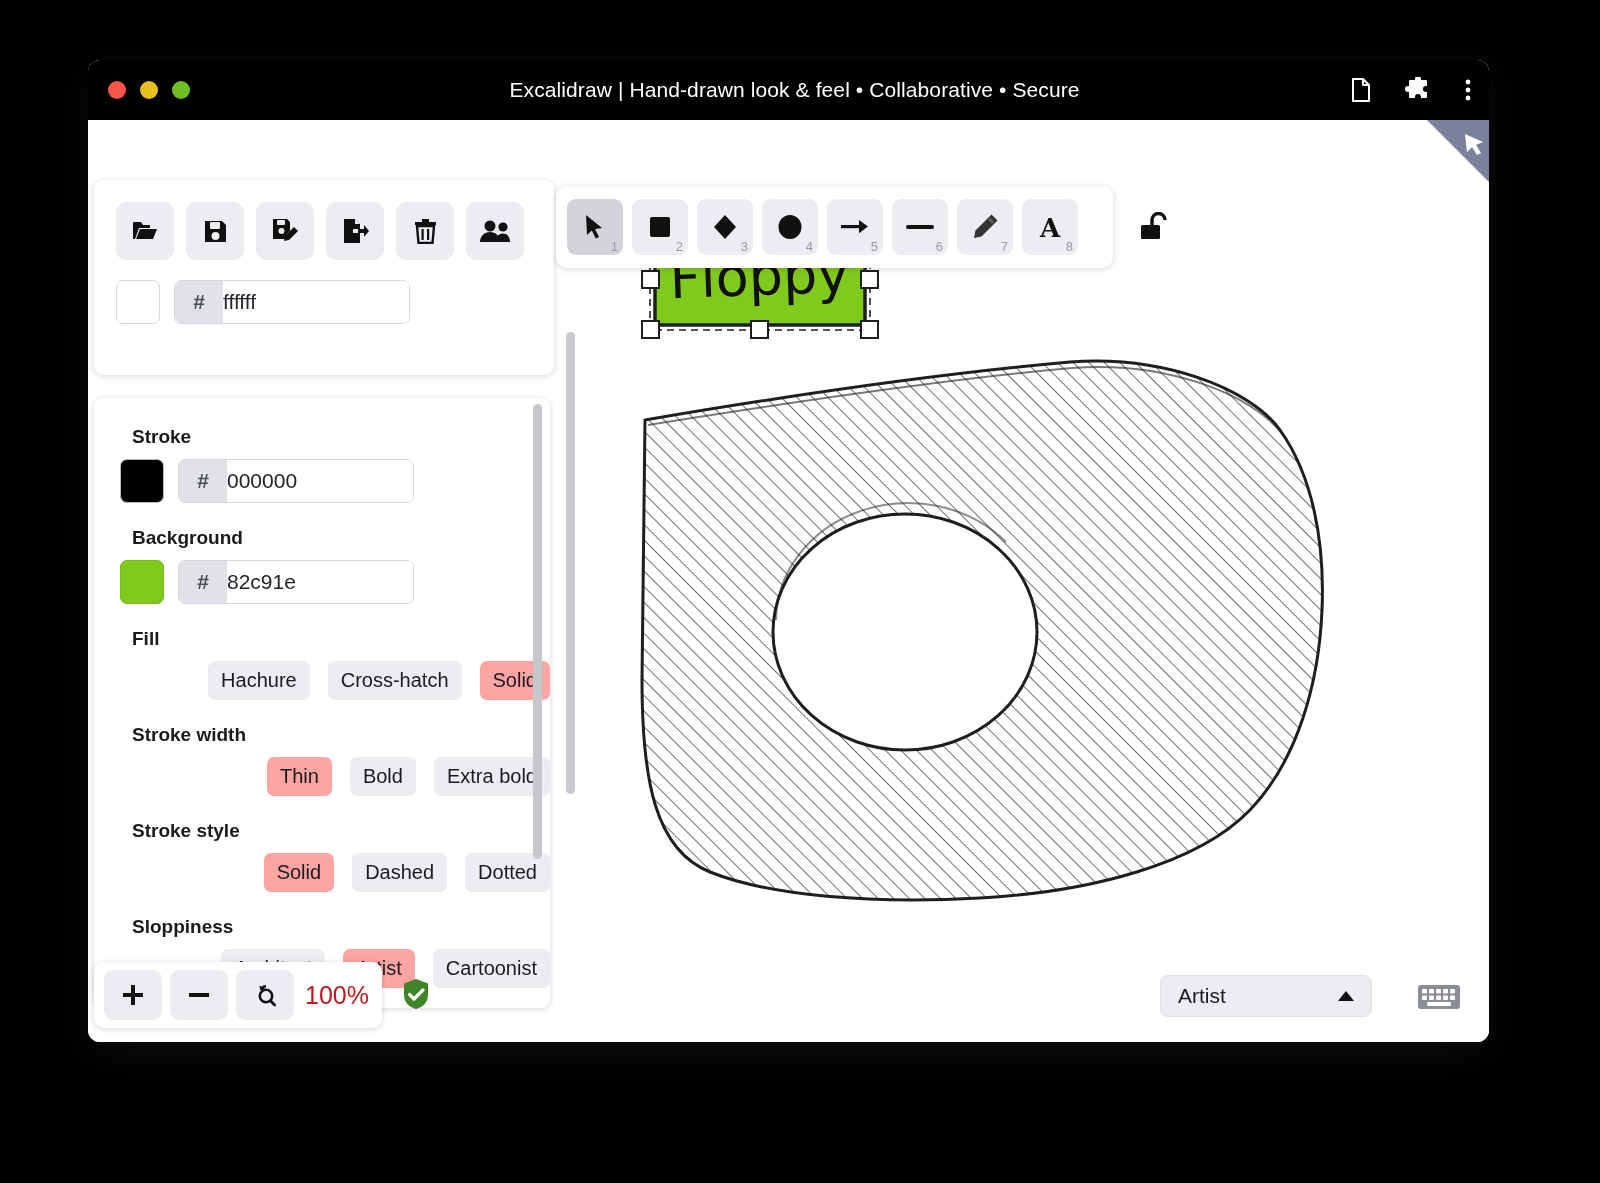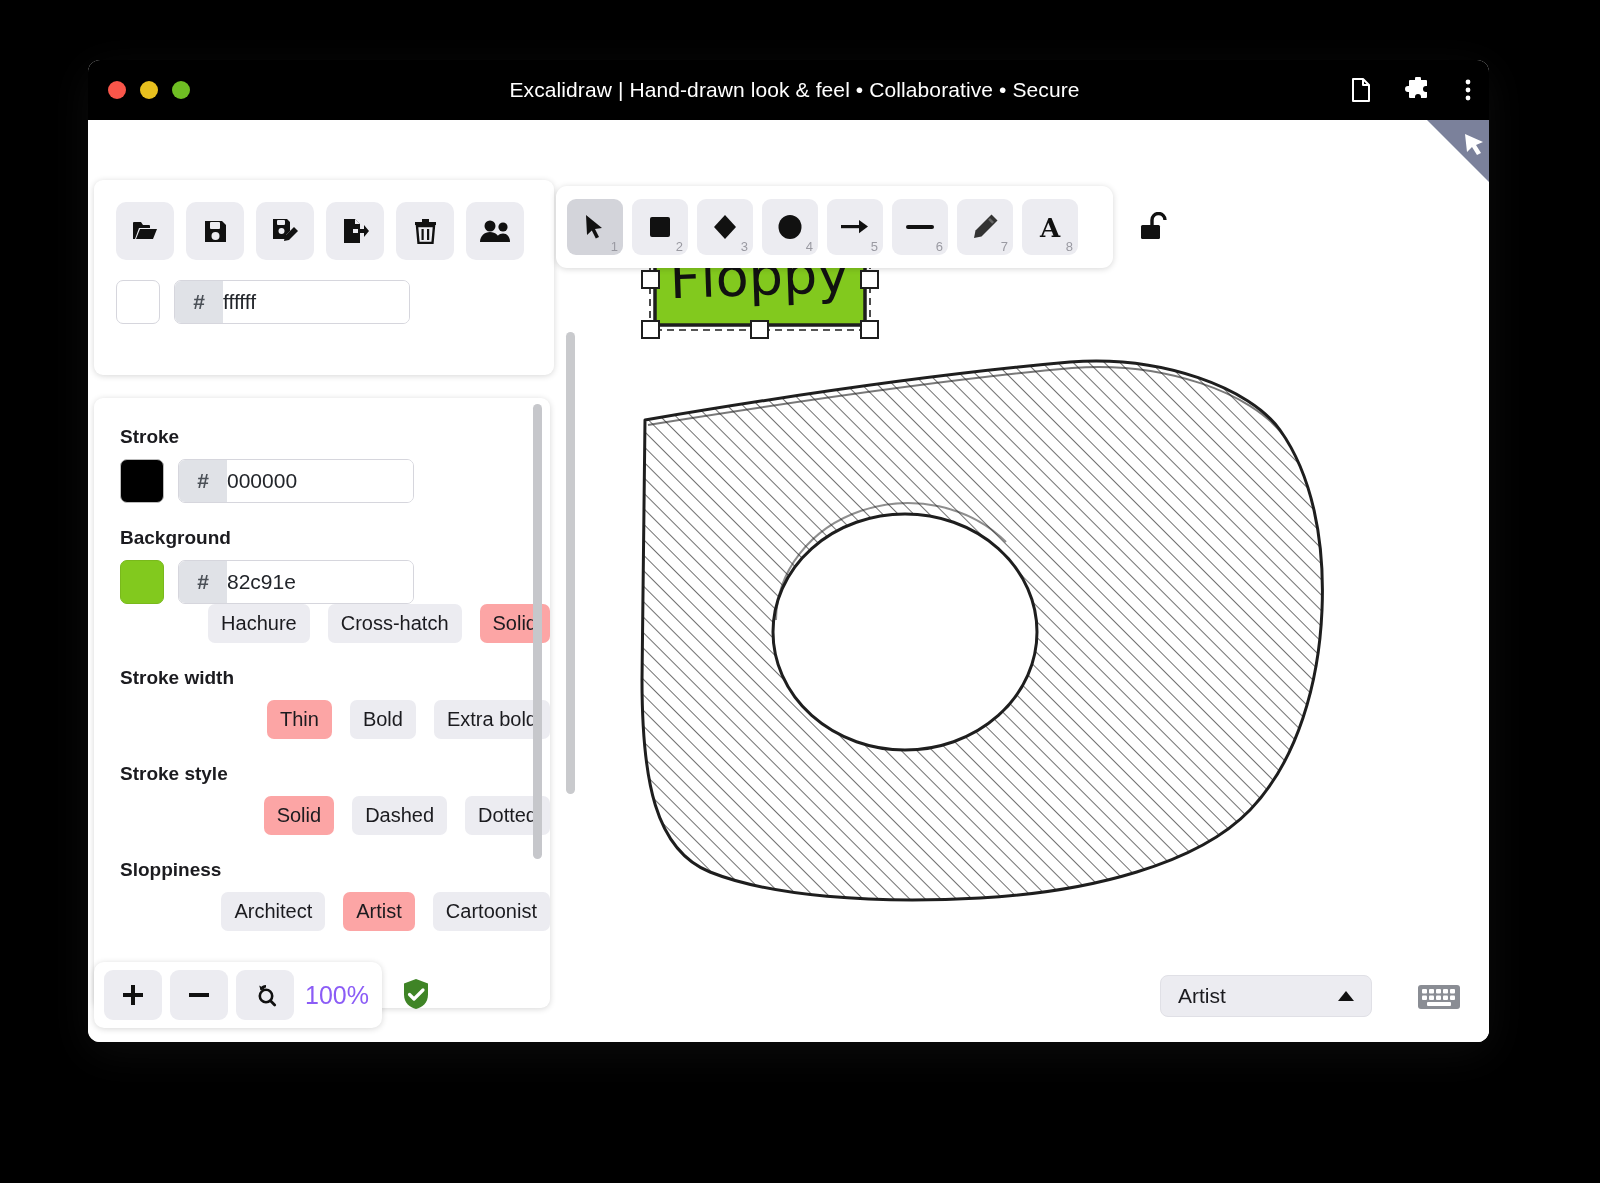--- a/index.html
+++ b/index.html
@@ -71,21 +71,21 @@
   .hexval{
     flex:1;display:flex;align-items:center;
     font-size:21px;color:#22252a;background:#fff;
   }
 
   
   .panel-props{
     left:6px;top:278px;width:456px;height:610px;overflow:hidden;
   }
   .props-inner{padding:28px 0 0 26px;}
-  .ptitle{font-size:19px;font-weight:bold;color:#1b1b1f;margin:0 0 11px 0;}
+  .ptitle{font-size:19px;font-weight:bold;color:#1b1b1f;margin:0 0 11px 12px;}
   .ptitle.sp{margin-top:24px;}
   .chips{display:flex;gap:18px;justify-content:flex-end;}
   .chip{
     background:#ececf1;border-radius:7px;padding:8px 13px;font-size:20px;color:#1b1b1f;
     border:none;cursor:pointer;line-height:1.15;
   }
   .chip.active{background:#fca5a5;}
   .pscroll{
     position:absolute;right:8px;top:6px;width:9px;height:455px;border-radius:5px;background:#c6c7cb;
   }
@@ -118,21 +118,21 @@
   
   .zoomgroup{
     position:absolute;left:6px;bottom:14px;width:288px;height:66px;
     background:#fff;border-radius:10px;box-shadow:0 1px 6px rgba(0,0,0,0.16);
     display:flex;align-items:center;gap:8px;padding:0 10px;box-sizing:border-box;
   }
   .zbtn{
     width:58px;height:50px;border-radius:9px;background:#ececf1;border:none;cursor:pointer;
     display:flex;align-items:center;justify-content:center;
   }
-  .zval{flex:1;text-align:center;font-size:25px;color:#8b5cf6;}
+  .zval{flex:1;text-align:center;font-size:25px;color:#b91c1c;}
   .shield{position:absolute;left:314px;bottom:28px;}
   .langsel{
     position:absolute;right:117px;bottom:25px;width:212px;height:42px;
     background:#ececf1;border-radius:8px;border:1px solid #e0e0e6;box-sizing:border-box;
     display:flex;align-items:center;justify-content:space-between;padding:0 17px;cursor:pointer;
   }
   .langsel span{font-size:21px;color:#1b1b1f;}
   .kbd{position:absolute;right:28px;bottom:26px;cursor:pointer;}
 </style>
 </head>
@@ -305,20 +305,21 @@
 
         <div class="ptitle sp">Background</div>
         <div class="color-row" style="padding:0;">
           <div class="swatch" style="background:#82c91e;border-color:#79b91c"></div>
           <div class="hexbox">
             <div class="hash">#</div>
             <div class="hexval">82c91e</div>
           </div>
         </div>
 
+        <div class="ptitle sp">Fill</div>
         <div class="chips">
           <button class="chip">Hachure</button>
           <button class="chip">Cross-hatch</button>
           <button class="chip active">Solid</button>
         </div>
 
         <div class="ptitle sp">Stroke width</div>
         <div class="chips">
           <button class="chip active">Thin</button>
           <button class="chip">Bold</button>

